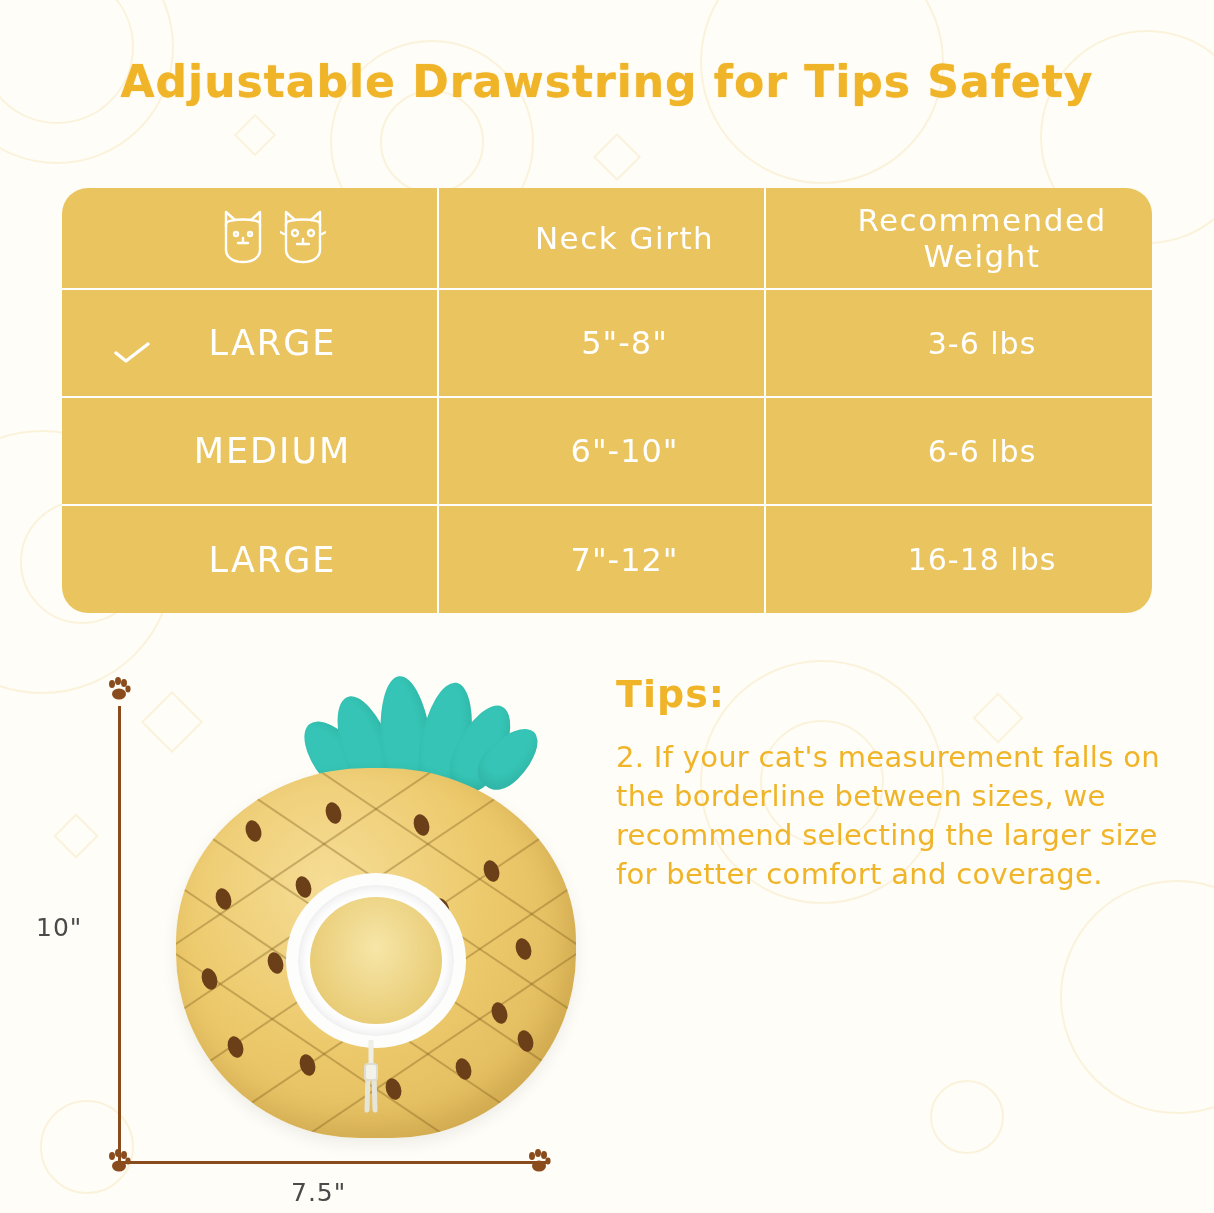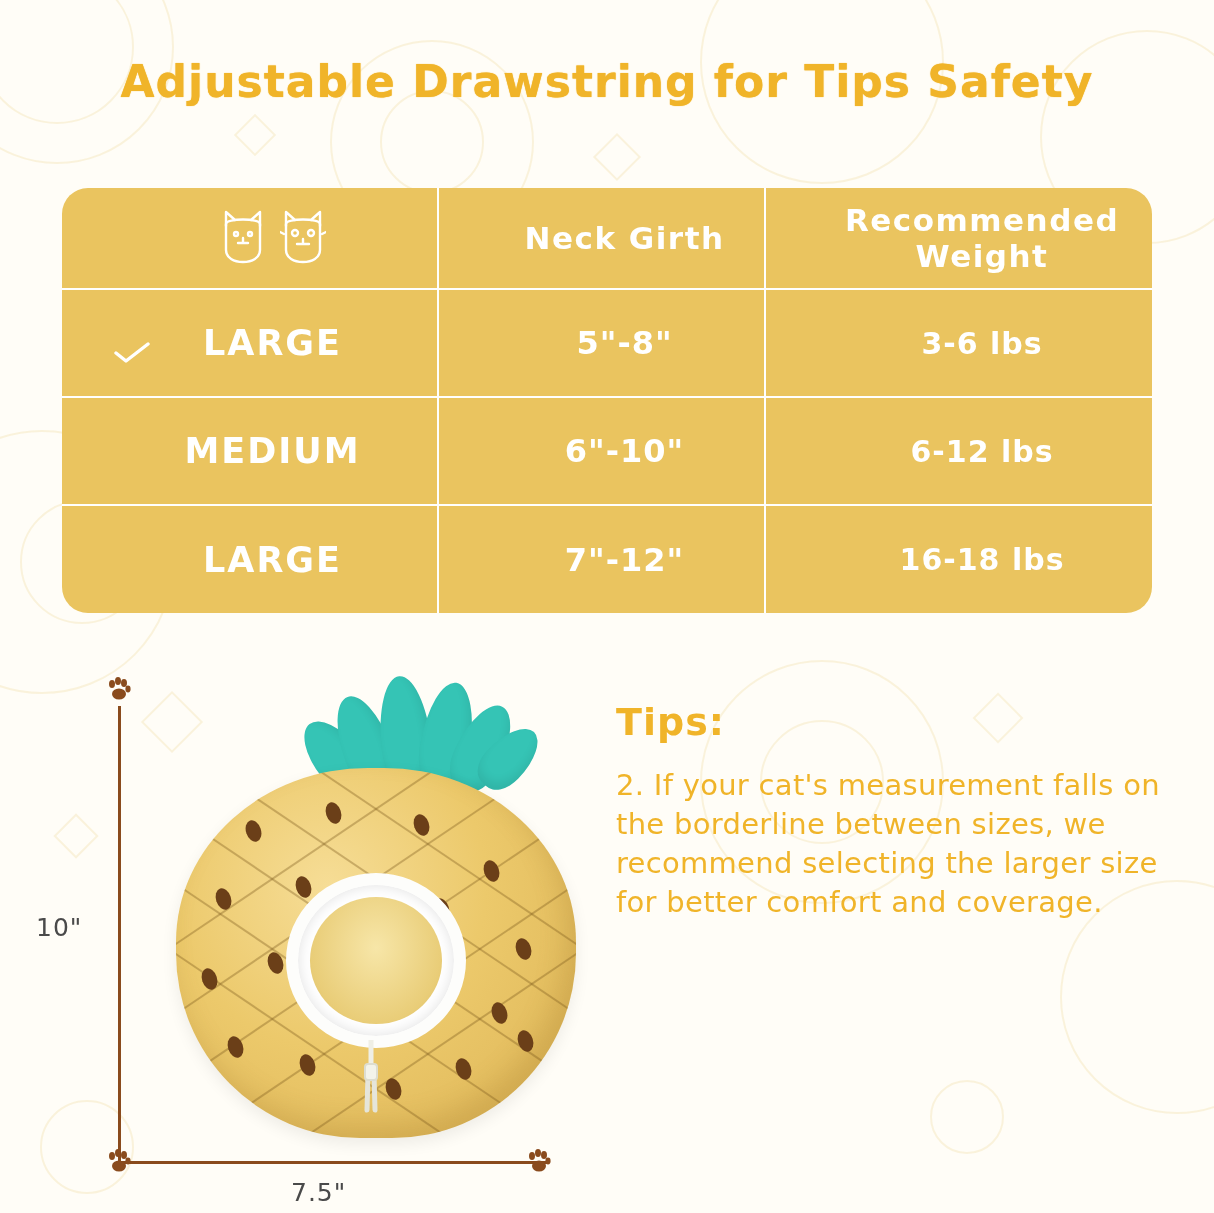--- a/index.html
+++ b/index.html
@@ -62,21 +62,21 @@
   .tbl {
     width: 100%;
     height: 100%;
     border-collapse: collapse;
     table-layout: fixed;
     color: #ffffff;
   }
   .tbl td, .tbl th {
     text-align: center;
     vertical-align: middle;
-    font-weight: bold;
+    font-weight: normal;
     padding-left: 47px;
   }
   .tbl thead th {
     height: 98px;
     font-size: 31px;
     letter-spacing: 1.5px;
     border-bottom: 2px solid #ffffff;
   }
   .tbl tbody tr { height: 108px; }
   .tbl tbody tr:not(:last-child) td { border-bottom: 2px solid #ffffff; }
@@ -232,21 +232,20 @@
     top: 672px;
     width: 570px;
     z-index: 3;
     color: #f0b429;
   }
   .tips-title {
     font-size: 38px;
     font-weight: bold;
     margin-bottom: 22px;
     letter-spacing: 1px;
-    margin-top: 28px;
   }
   .tip-p {
     font-size: 29px;
     line-height: 1.34;
     margin-bottom: 22px;
     letter-spacing: .3px;
   }
 </style>
 </head>
 <body>
@@ -321,21 +320,21 @@
           <span>LARGE</span>
         </td>
         <td class="cell-measure col-sep">5"-8"</td>
         <td class="cell-weight col-sep">3-6 lbs</td>
       </tr>
       <tr>
         <td class="cell-size">
           <span>MEDIUM</span>
         </td>
         <td class="cell-measure col-sep">6"-10"</td>
-        <td class="cell-weight col-sep">6-12 lbs</td>
+        <td class="cell-weight col-sep">6-6 lbs</td>
       </tr>
       <tr>
         <td class="cell-size">
           <span>LARGE</span>
         </td>
         <td class="cell-measure col-sep">7"-12"</td>
         <td class="cell-weight col-sep">16-18 lbs</td>
       </tr>
     </tbody>
   </table>

